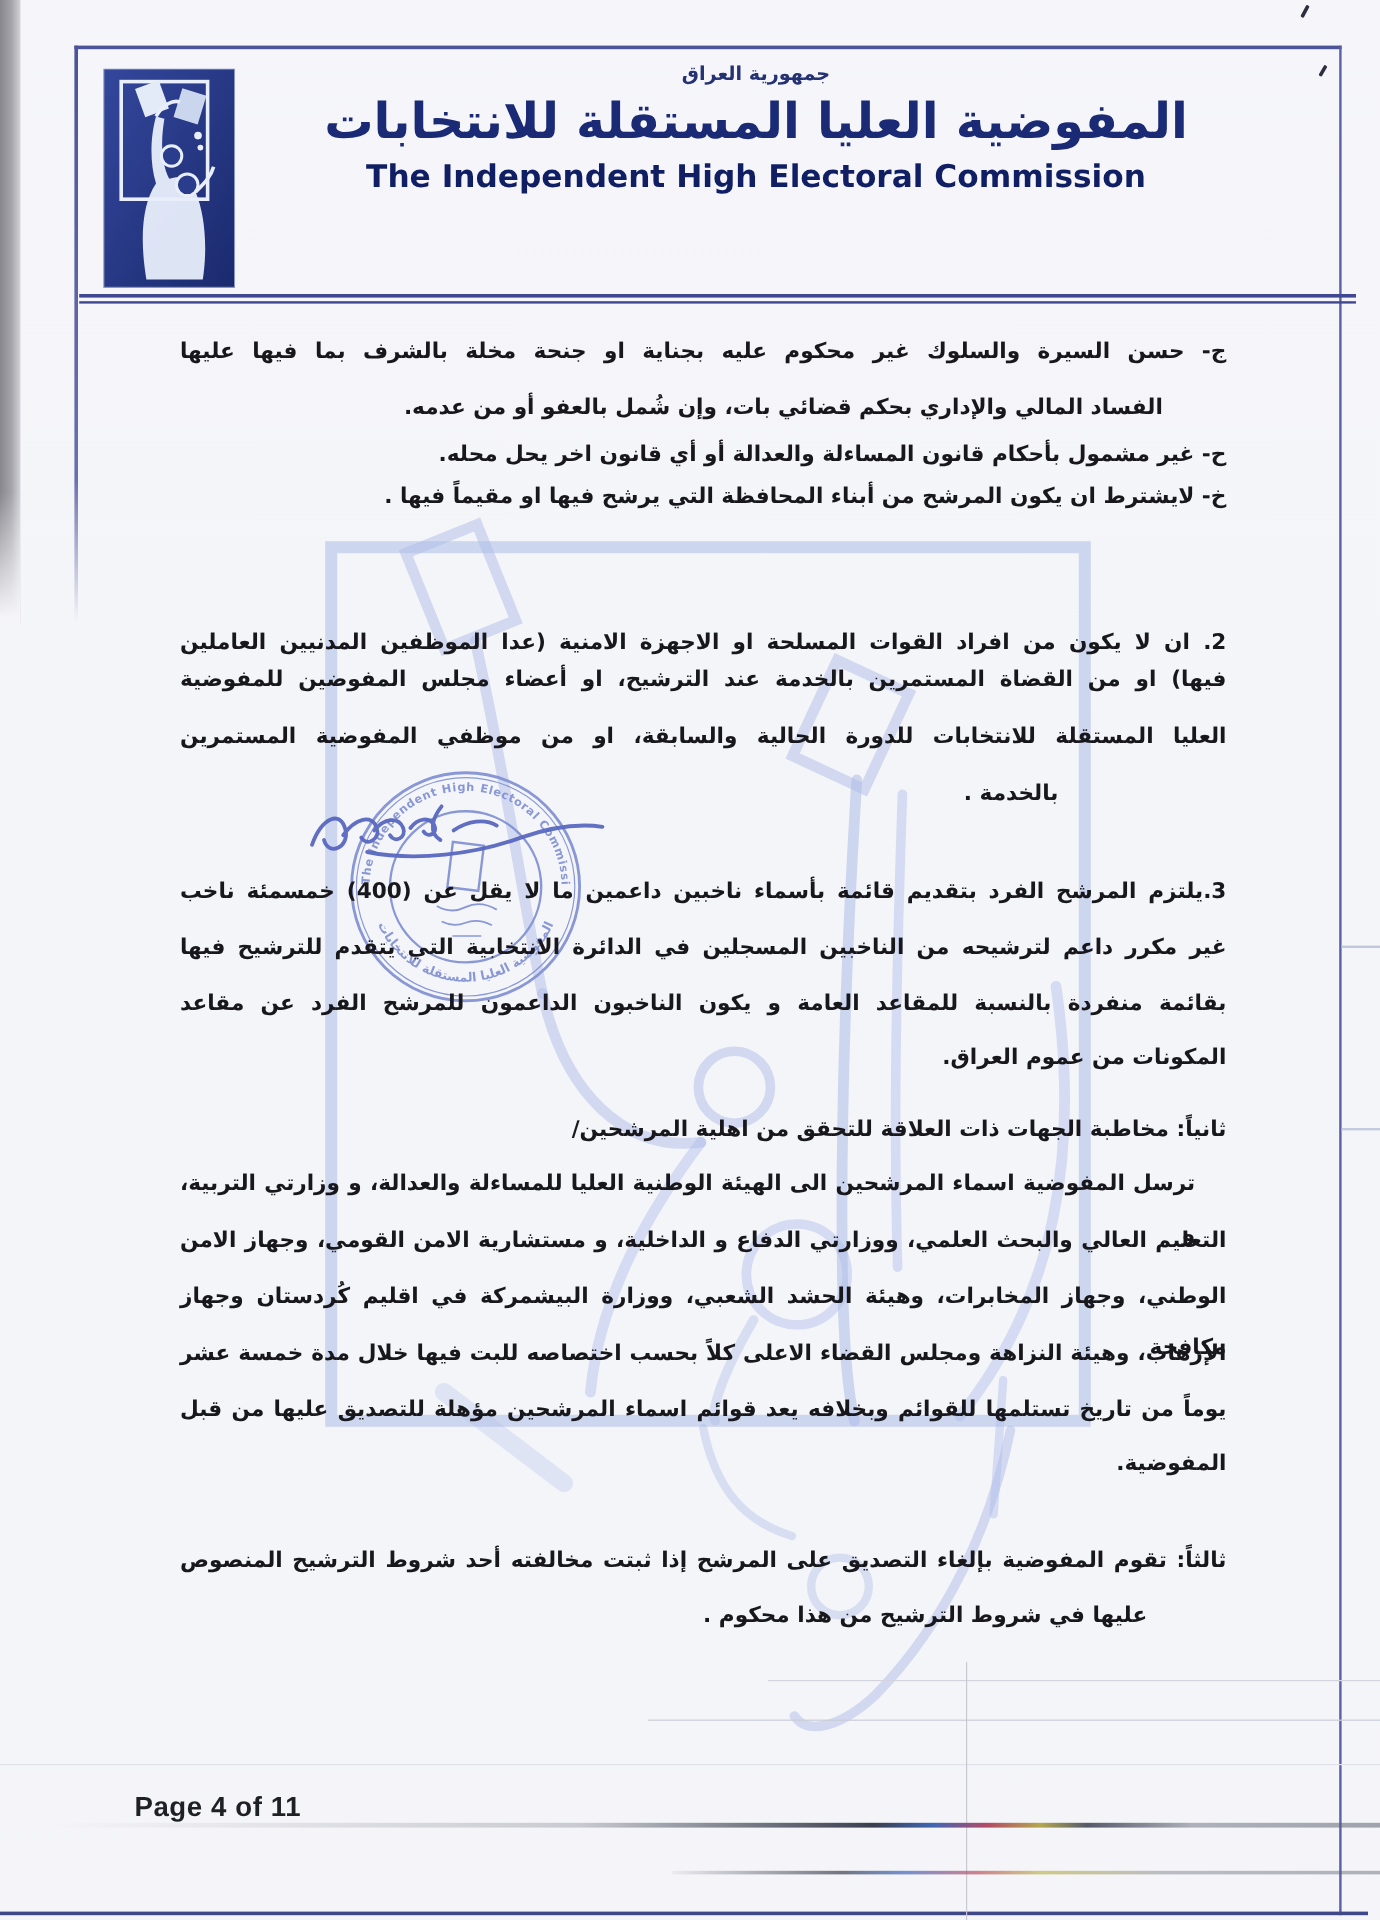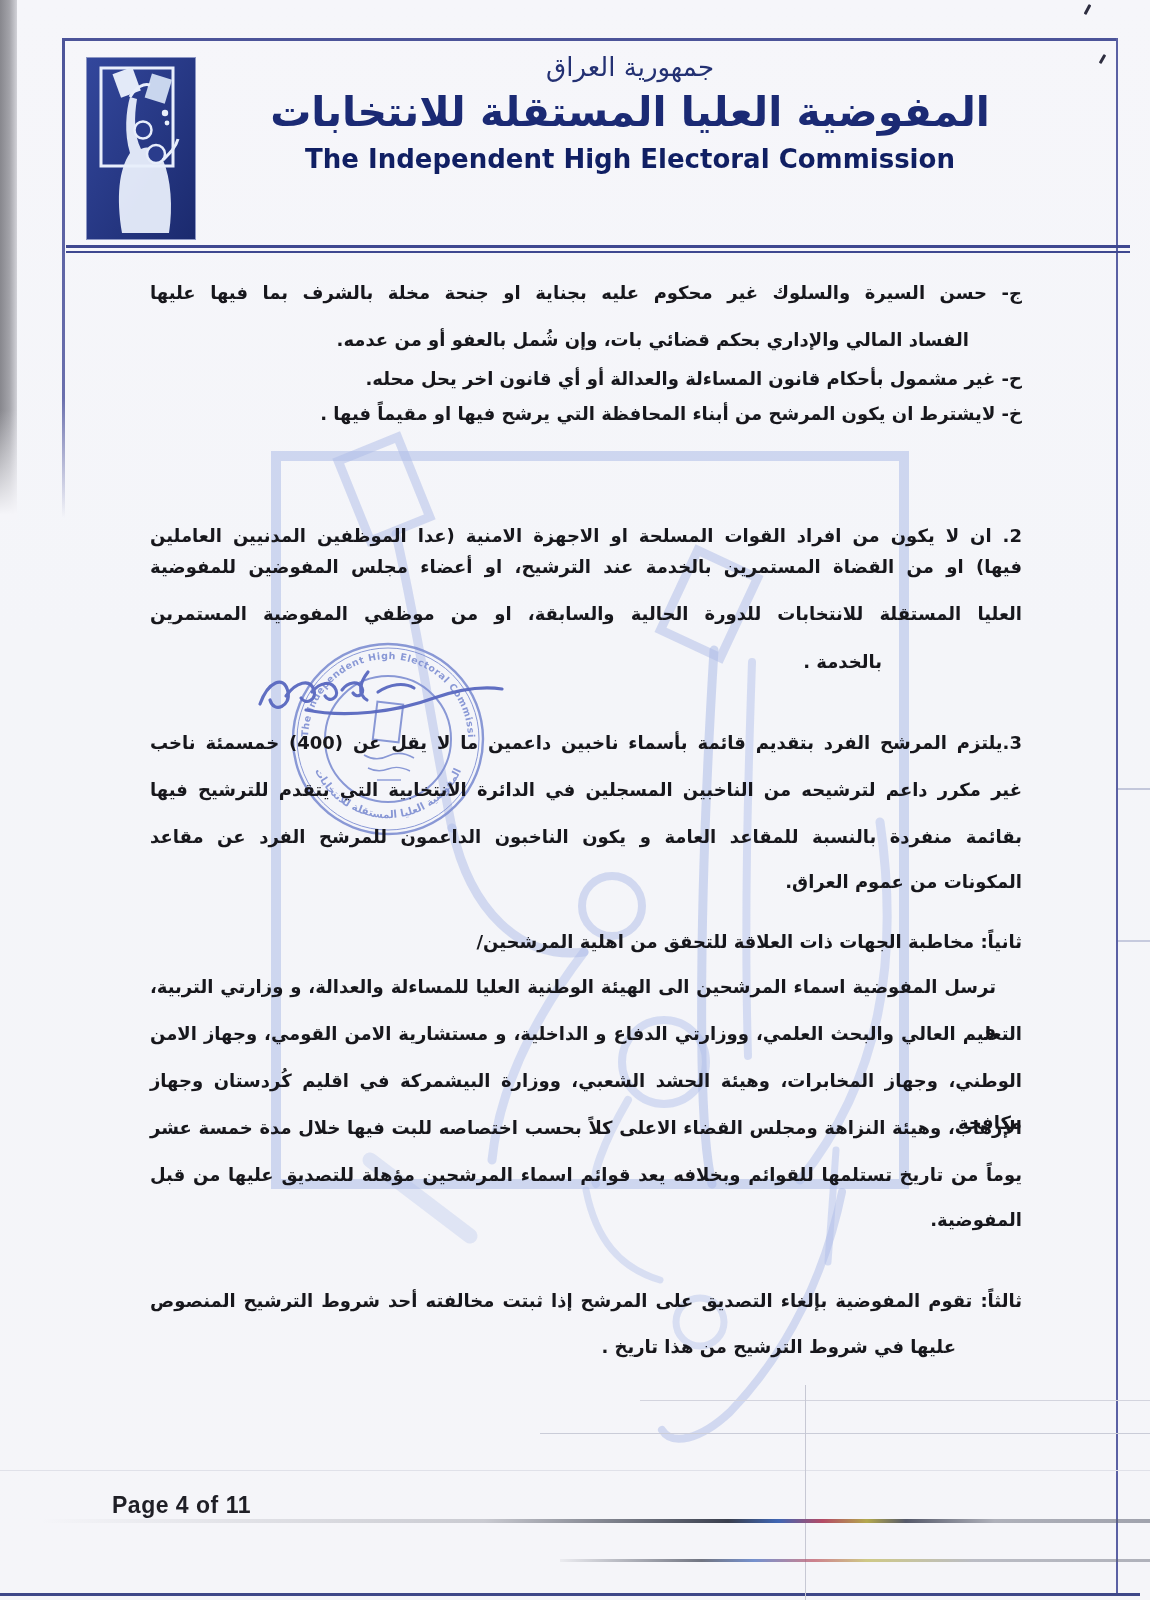--- a/index.html
+++ b/index.html
@@ -30,21 +30,21 @@
     border-top:3px solid #3f4890;border-bottom:2px solid #3f4890;
   }
   
   .speck{position:absolute;background:#2e2e40;border-radius:1px;}
   .speck-1{left:1086px;top:4px;width:3px;height:11px;transform:rotate(28deg);}
   .speck-2{left:1101px;top:54px;width:3px;height:10px;transform:rotate(30deg);}
 
   
   .logo{position:absolute;left:86px;top:57px;width:110px;height:183px;}
   .hgroup{position:absolute;left:215px;top:52px;width:830px;text-align:center;direction:rtl;}
-  .h-country{font-size:26px;font-weight:normal;color:#243173;margin:0 0 6px 0;}
+  .h-country{font-size:16px;font-weight:bold;color:#243173;margin:0 0 6px 0;}
   .h-title-ar{font-size:41px;font-weight:bold;color:#1b2a74;letter-spacing:1px;margin:0 0 8px 0;}
   .h-title-ku{font-size:27px;font-weight:bold;color:#1d4c9e;margin:0 0 10px 0;}
   .h-title-en{font-size:26px;font-weight:bold;color:#101f63;direction:ltr;margin:0;}
 
   
   .bl{
     position:absolute;right:128px;width:872px;height:42px;
     direction:rtl;font-weight:bold;font-size:18px;line-height:42px;
     color:#17171c;white-space:normal;
   }
@@ -198,21 +198,21 @@
 
     <div class="bl r" style="top:921px">ثانياً: مخاطبة الجهات ذات العلاقة للتحقق من اهلية المرشحين/</div>
     <div class="bl j" style="top:966px;right:154px;width:846px">ترسل المفوضية اسماء المرشحين الى الهيئة الوطنية العليا للمساءلة والعدالة، و وزارتي التربية، و</div>
     <div class="bl j" style="top:1013px">التعليم العالي والبحث العلمي، ووزارتي الدفاع و الداخلية، و مستشارية الامن القومي، وجهاز الامن</div>
     <div class="bl j" style="top:1060px">الوطني، وجهاز المخابرات، وهيئة الحشد الشعبي، ووزارة البيشمركة في اقليم كُردستان وجهاز مكافحة</div>
     <div class="bl j" style="top:1107px">الإرهاب، وهيئة النزاهة ومجلس القضاء الاعلى كلاً بحسب اختصاصه للبت فيها خلال مدة خمسة عشر</div>
     <div class="bl j" style="top:1154px">يوماً من تاريخ تستلمها للقوائم وبخلافه يعد قوائم اسماء المرشحين مؤهلة للتصديق عليها من قبل</div>
     <div class="bl r" style="top:1199px">المفوضية.</div>
 
     <div class="bl j" style="top:1280px">ثالثاً: تقوم المفوضية بإلغاء التصديق على المرشح إذا ثبتت مخالفته أحد شروط الترشيح المنصوص</div>
-    <div class="bl r" style="top:1326px;right:194px;width:806px">عليها في شروط الترشيح من هذا تاريخ .</div>
+    <div class="bl r" style="top:1326px;right:194px;width:806px">عليها في شروط الترشيح من هذا محكوم .</div>
   </div>
 
   <div class="footer">Page 4 of 11</div>
 
   <div class="art art-l1"></div>
   <div class="art art-l2"></div>
   <div class="art art-l3"></div>
   <div class="art vline-faint"></div>
   <div class="art rm-1"></div>
   <div class="art rm-2"></div>

